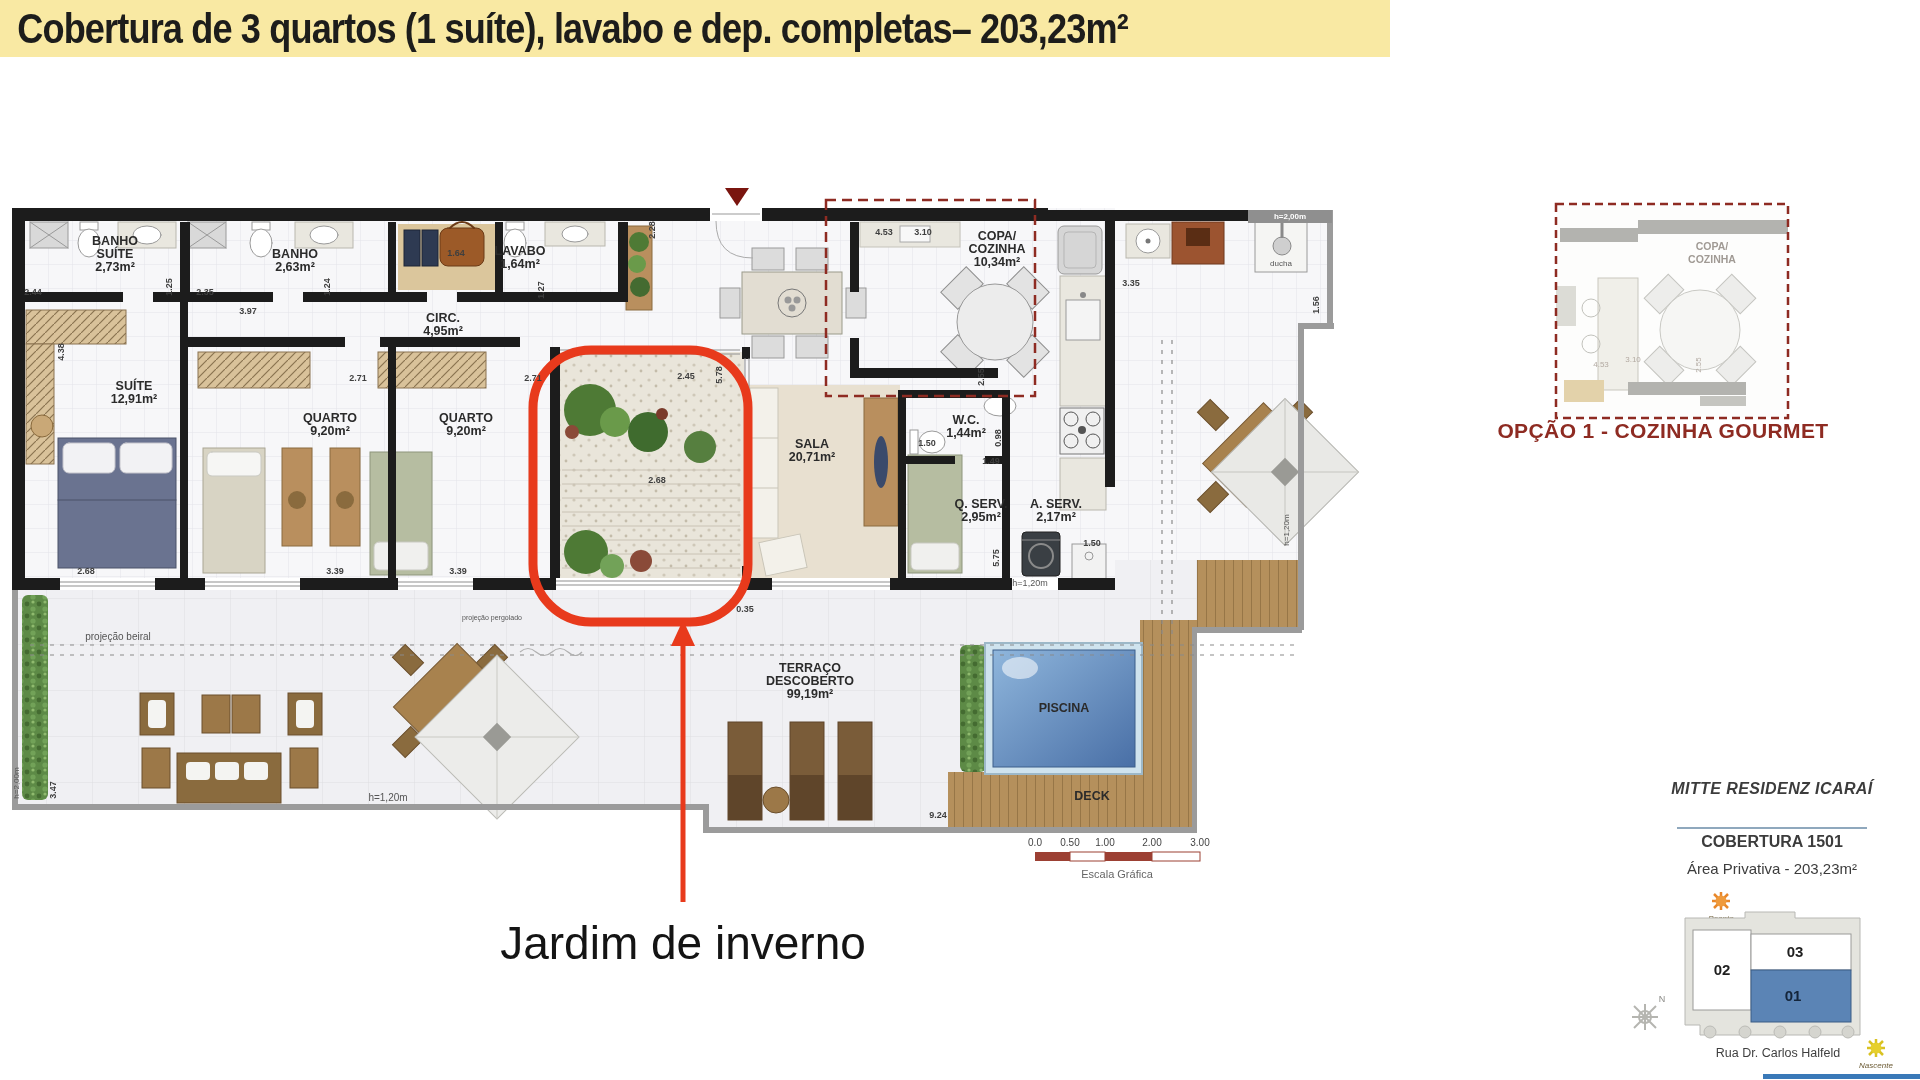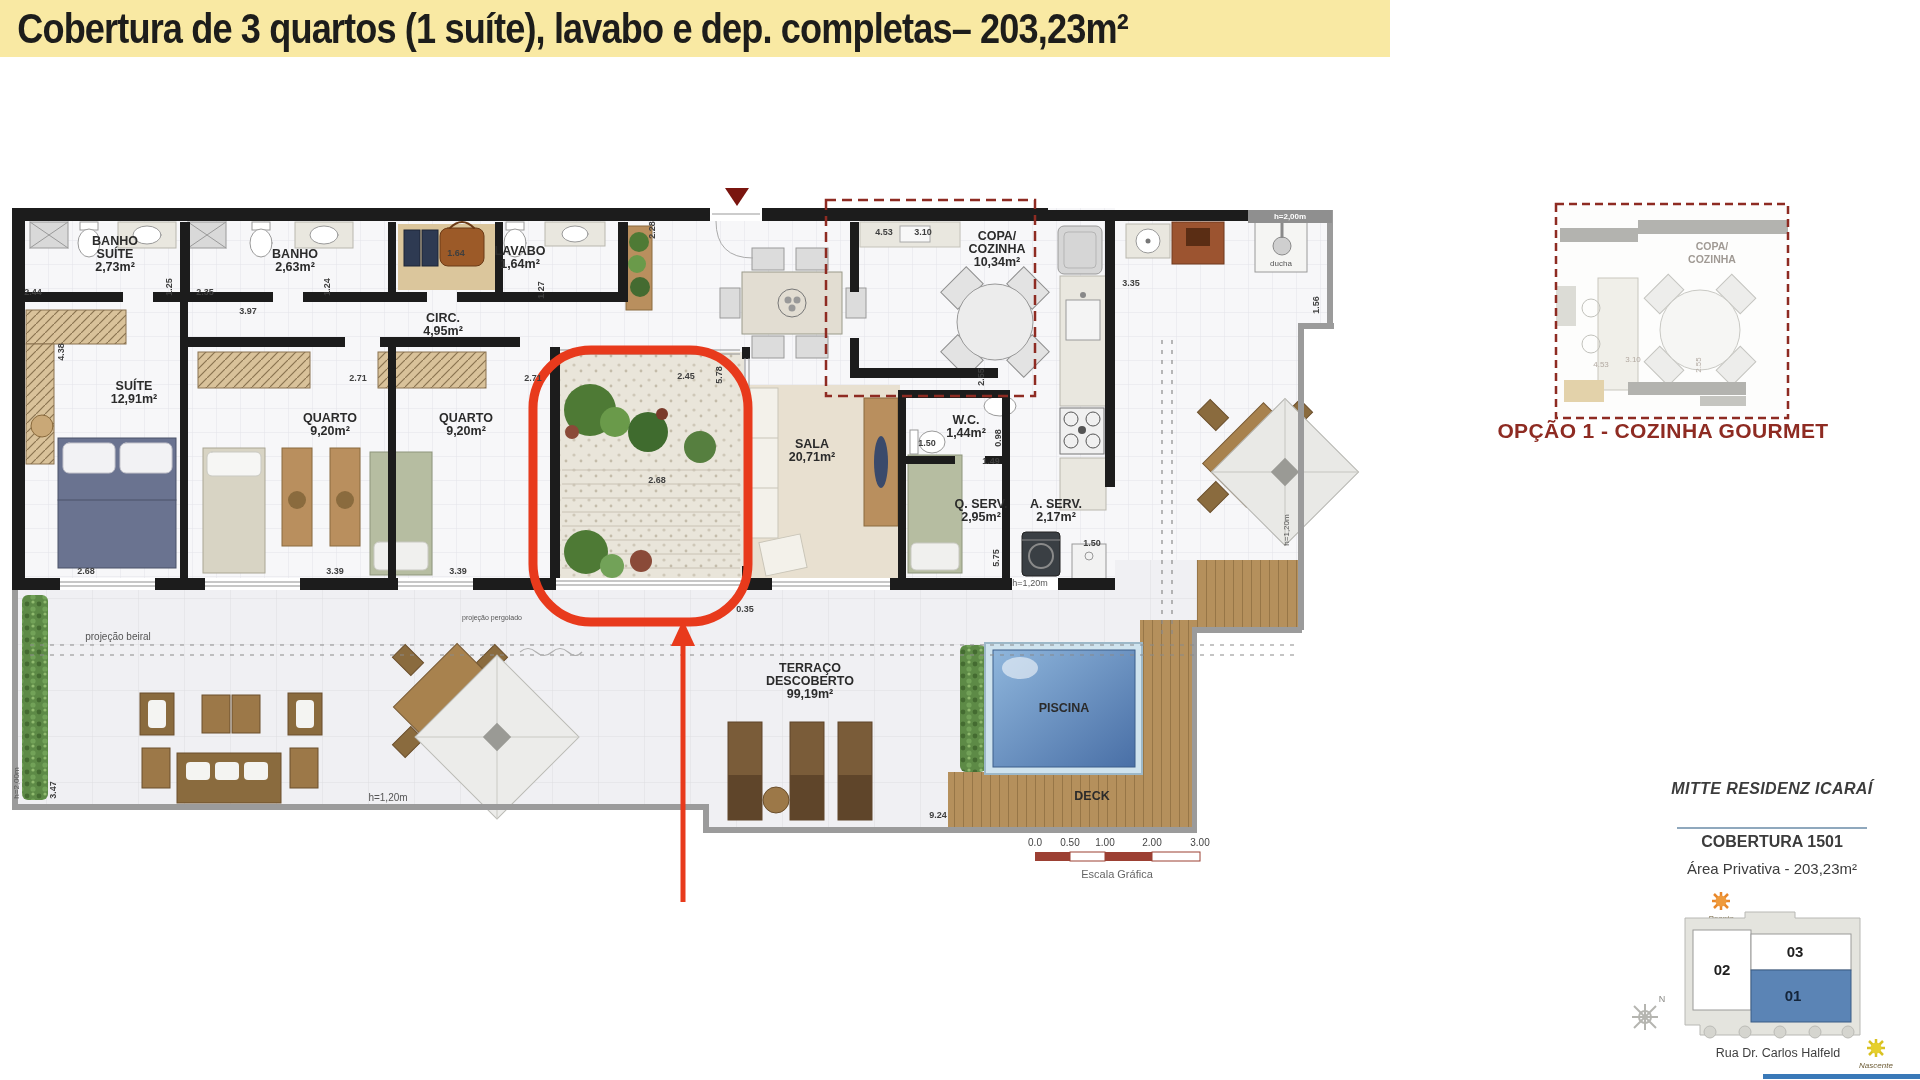--- a/index.html
+++ b/index.html
@@ -486,20 +486,21 @@
         <text x="1105" y="846" class="tick-label"><tspan x="1105">1.00</tspan></text>
         <text x="1152" y="846" class="tick-label"><tspan x="1152">2.00</tspan></text>
         <text x="1200" y="846" class="tick-label"><tspan x="1200">3.00</tspan></text>
       </g>
   </svg>
 
   <header class="banner">
     <span>Cobertura de 3 quartos (1 suíte), lavabo e dep. completas– 203,23m²</span>
   </header>
 
+  <div class="jardim">Jardim de inverno</div>
 
   <div class="info-line info-project">MITTE RESIDENZ ICARAÍ</div>
   <div class="info-rule"></div>
   <div class="info-line info-unit">COBERTURA 1501</div>
   <div class="info-line info-area">Área Privativa - 203,23m²</div>
 
   <svg id="key-svg" width="305" height="195" viewBox="0 0 305 195">
 
     <g transform="translate(106,16)">
       <g stroke="#e8872b" stroke-width="2.5">

